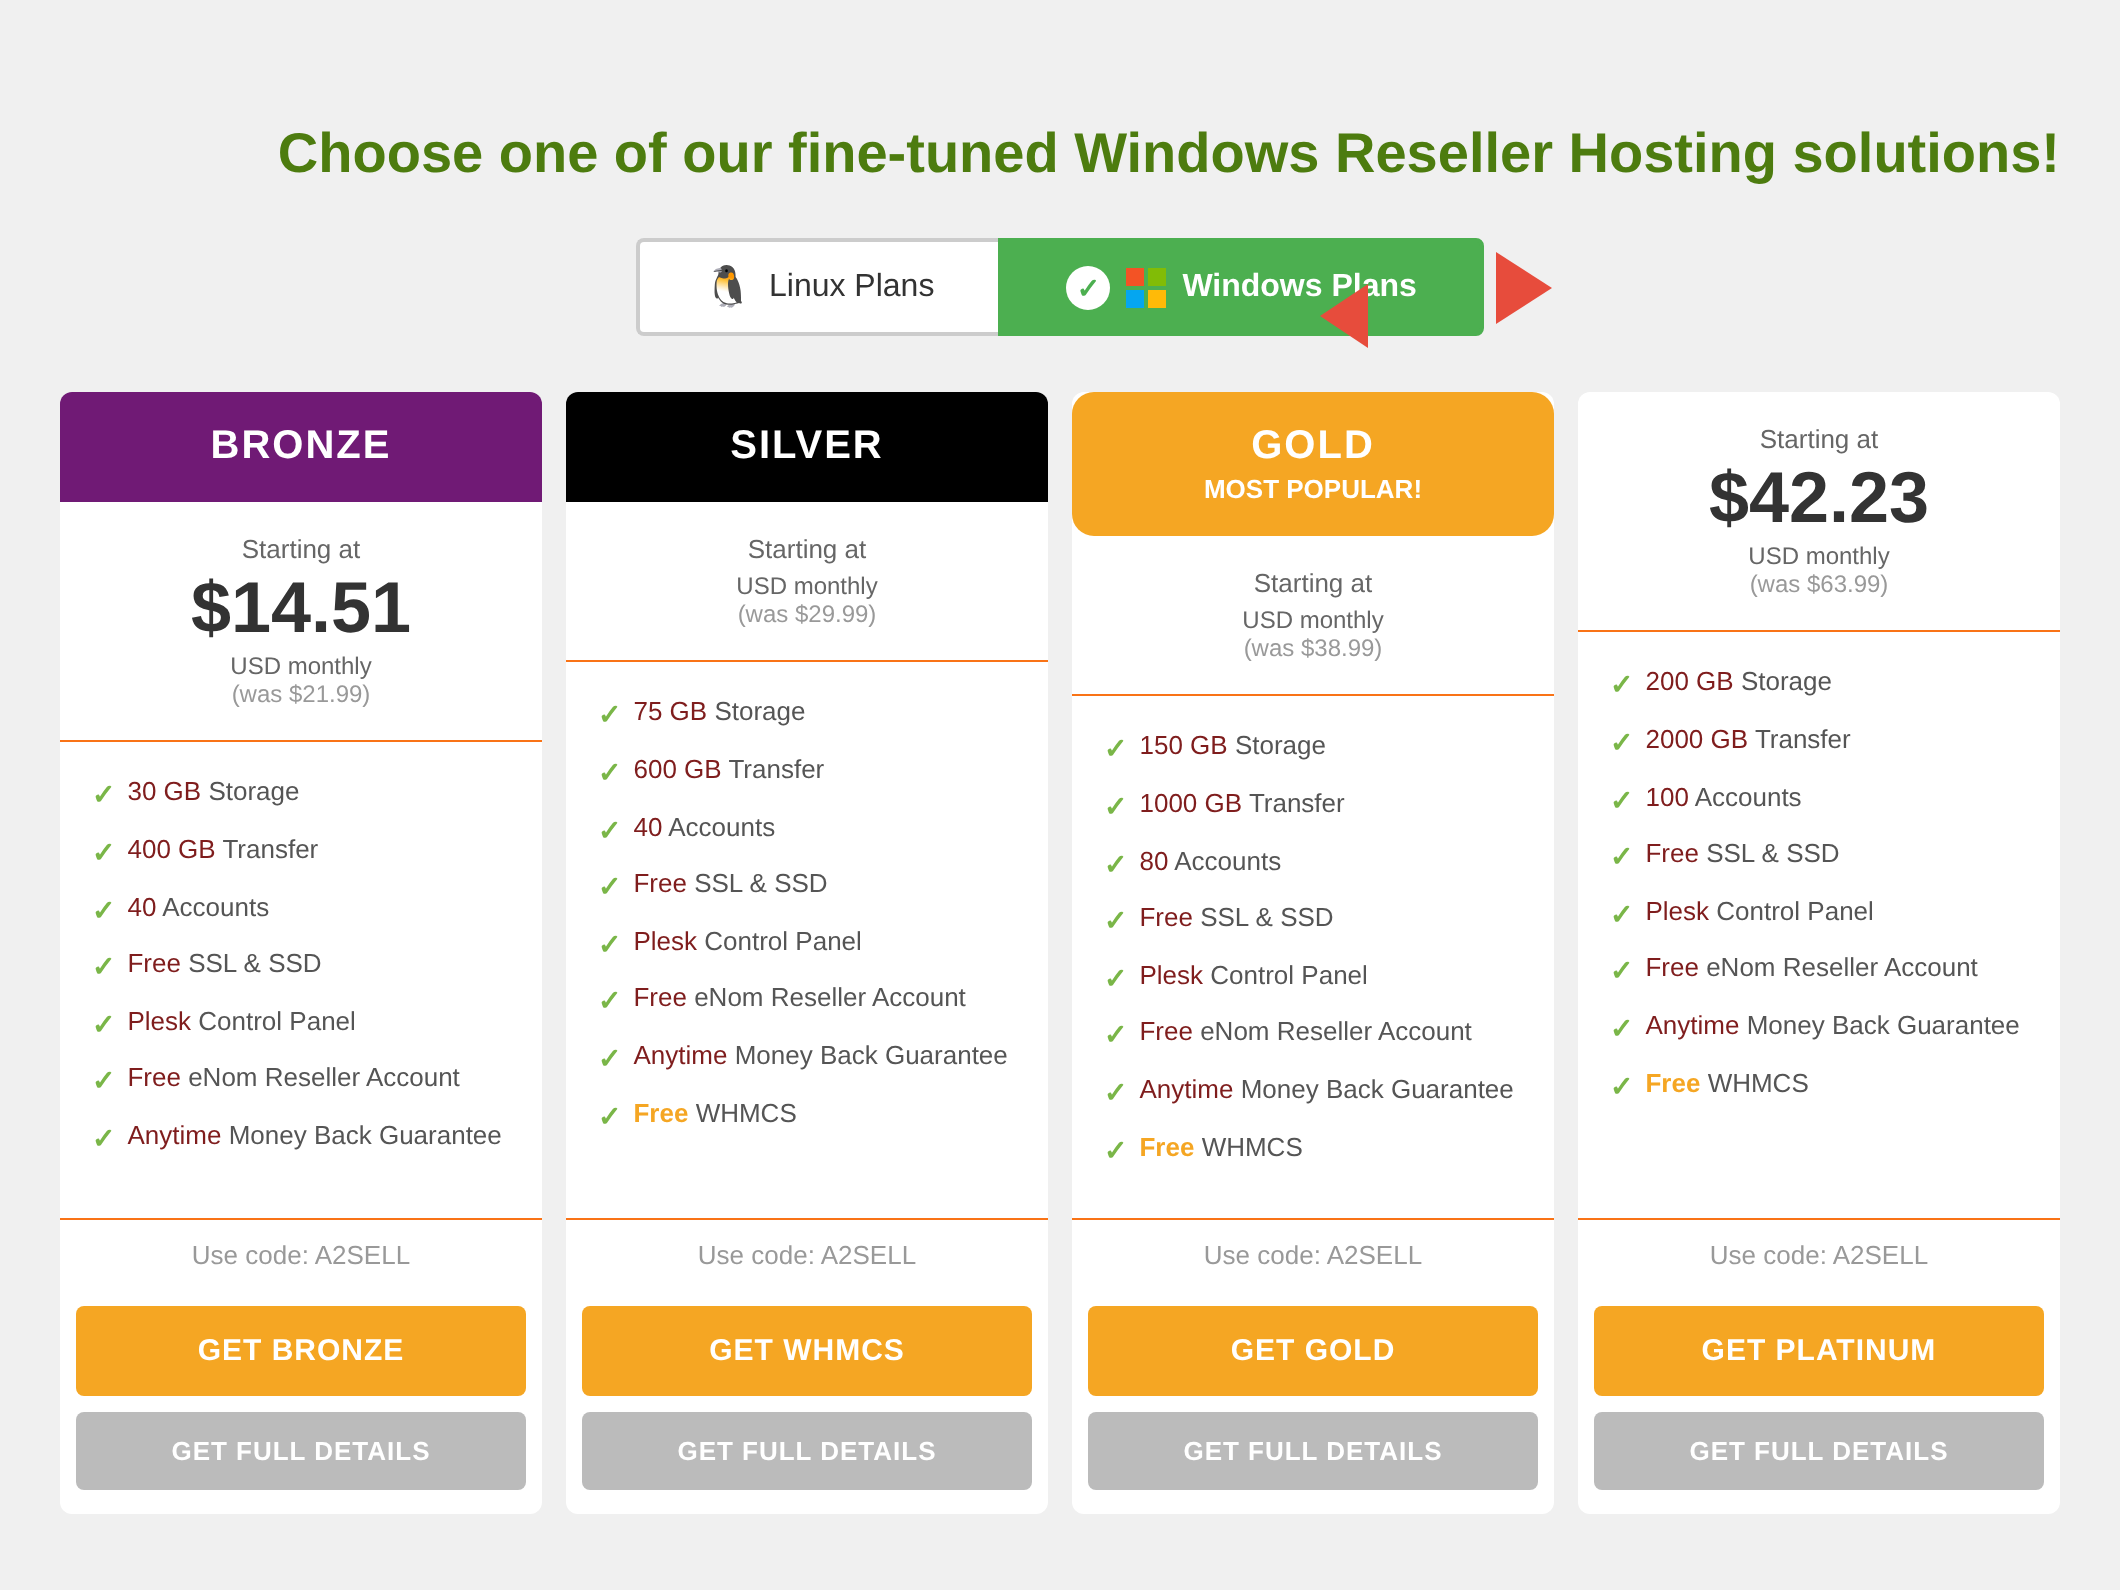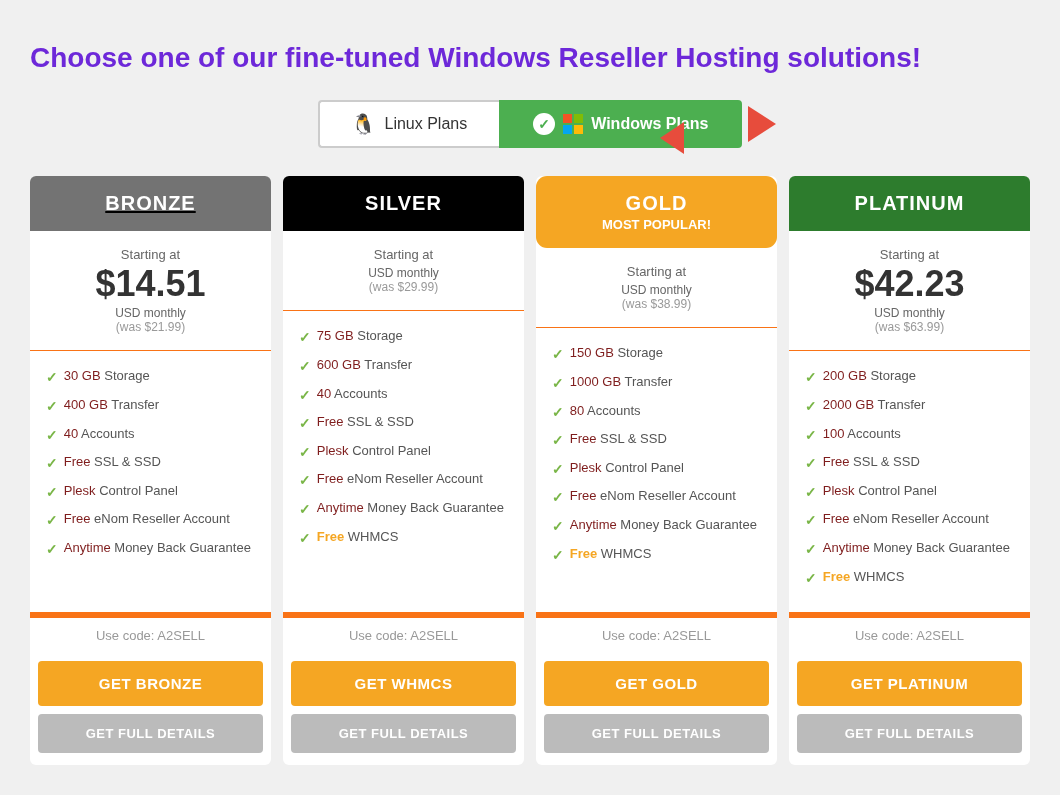--- a/index.html
+++ b/index.html
@@ -9,26 +9,27 @@
       padding: 20px;
       min-height: 795px;
     }
     .page-wrapper {
       max-width: 1060px;
       margin: 0 auto;
       background: #f0f0f0;
       padding: 20px 10px;
     }
     .headline {
-      text-align: left;
+      text-align: right;
       font-size: 28px;
       font-weight: bold;
-      color: #6d28d9;
+      color: #4d7c0f;
       margin-bottom: 24px;
       line-height: 1.3;
+      margin-top: 19px;
     }
     .tabs-wrapper {
       display: flex;
       justify-content: center;
       margin-bottom: 28px;
       gap: 0;
     }
     .tab-linux {
       display: flex;
       align-items: center;
@@ -104,21 +105,21 @@
       background: #fff;
       border-radius: 6px;
       overflow: hidden;
       display: flex;
       flex-direction: column;
     }
     .plan-header {
       padding: 16px;
       text-align: center;
     }
-    .plan-header-bronze { background: #737373; text-decoration: underline; }
+    .plan-header-bronze { background: #701a75; }
     .plan-header-silver { background: #000000; }
     .plan-header-gold { background: #f5a623; border-radius: 11px; }
     .plan-header-platinum { background: #2d7c2d; }
 
     .plan-name {
       color: #fff;
       font-size: 20px;
       font-weight: bold;
       letter-spacing: 1px;
     }
@@ -179,21 +180,21 @@
     }
     .feature-orange {
       font-weight: bold;
       color: #f5a623;
     }
     .use-code {
       text-align: center;
       font-size: 13px;
       color: #999;
       padding: 10px;
-      border-top: 6px solid #f97316;
+      border-top: 1px solid #f97316;
     }
     .btn-primary {
       display: block;
       width: calc(100% - 16px);
       margin: 8px auto;
       padding: 14px;
       background: #f5a623;
       color: #fff;
       border: none;
       border-radius: 4px;
@@ -403,23 +404,20 @@
           <div class="feature-item">
             <span class="feature-check">✓</span>
             <span><span class="feature-orange">Free</span> WHMCS</span>
           </div>
         </div>
         <div class="use-code">Use code: A2SELL</div>
         <button class="btn-primary">GET GOLD</button>
         <button class="btn-secondary">GET FULL DETAILS</button>
       </div>
       <div class="plan-card">
-        <div class="plan-header plan-header-platinum">
-          <div class="plan-name">PLATINUM</div>
-        </div>
         <div class="price-section">
     <div class="starting-at">Starting at</div>
     <div class="price">$42.23</div>
     <div class="usd-monthly">USD monthly</div>
     <div class="was-price">(was $63.99)</div>
   </div>
         <div class="features-section">
           <div class="feature-item">
             <span class="feature-check">✓</span>
             <span><span class="feature-bold">200 GB</span> Storage</span>

